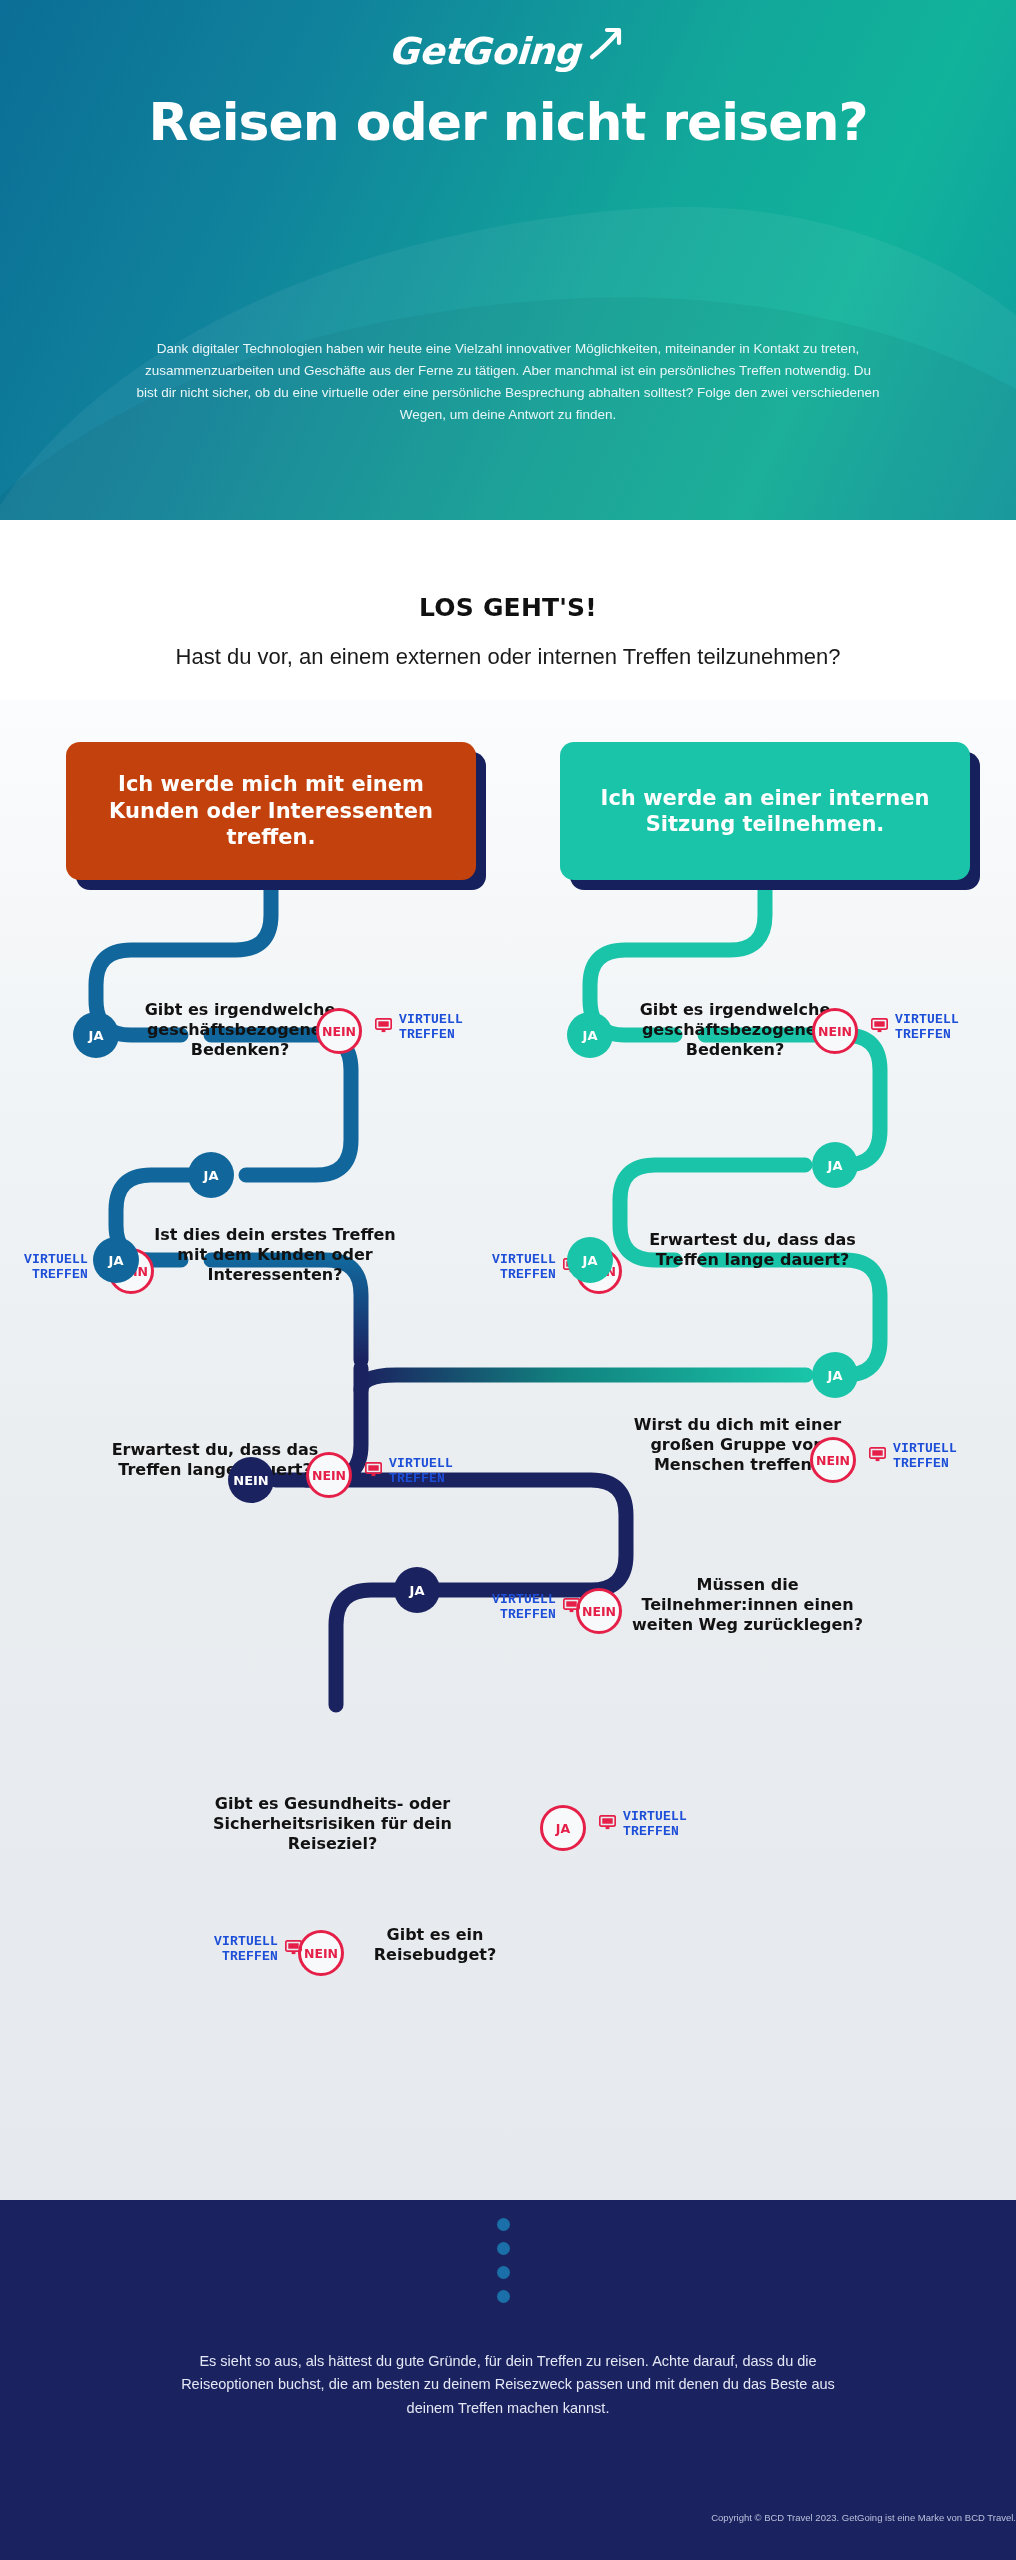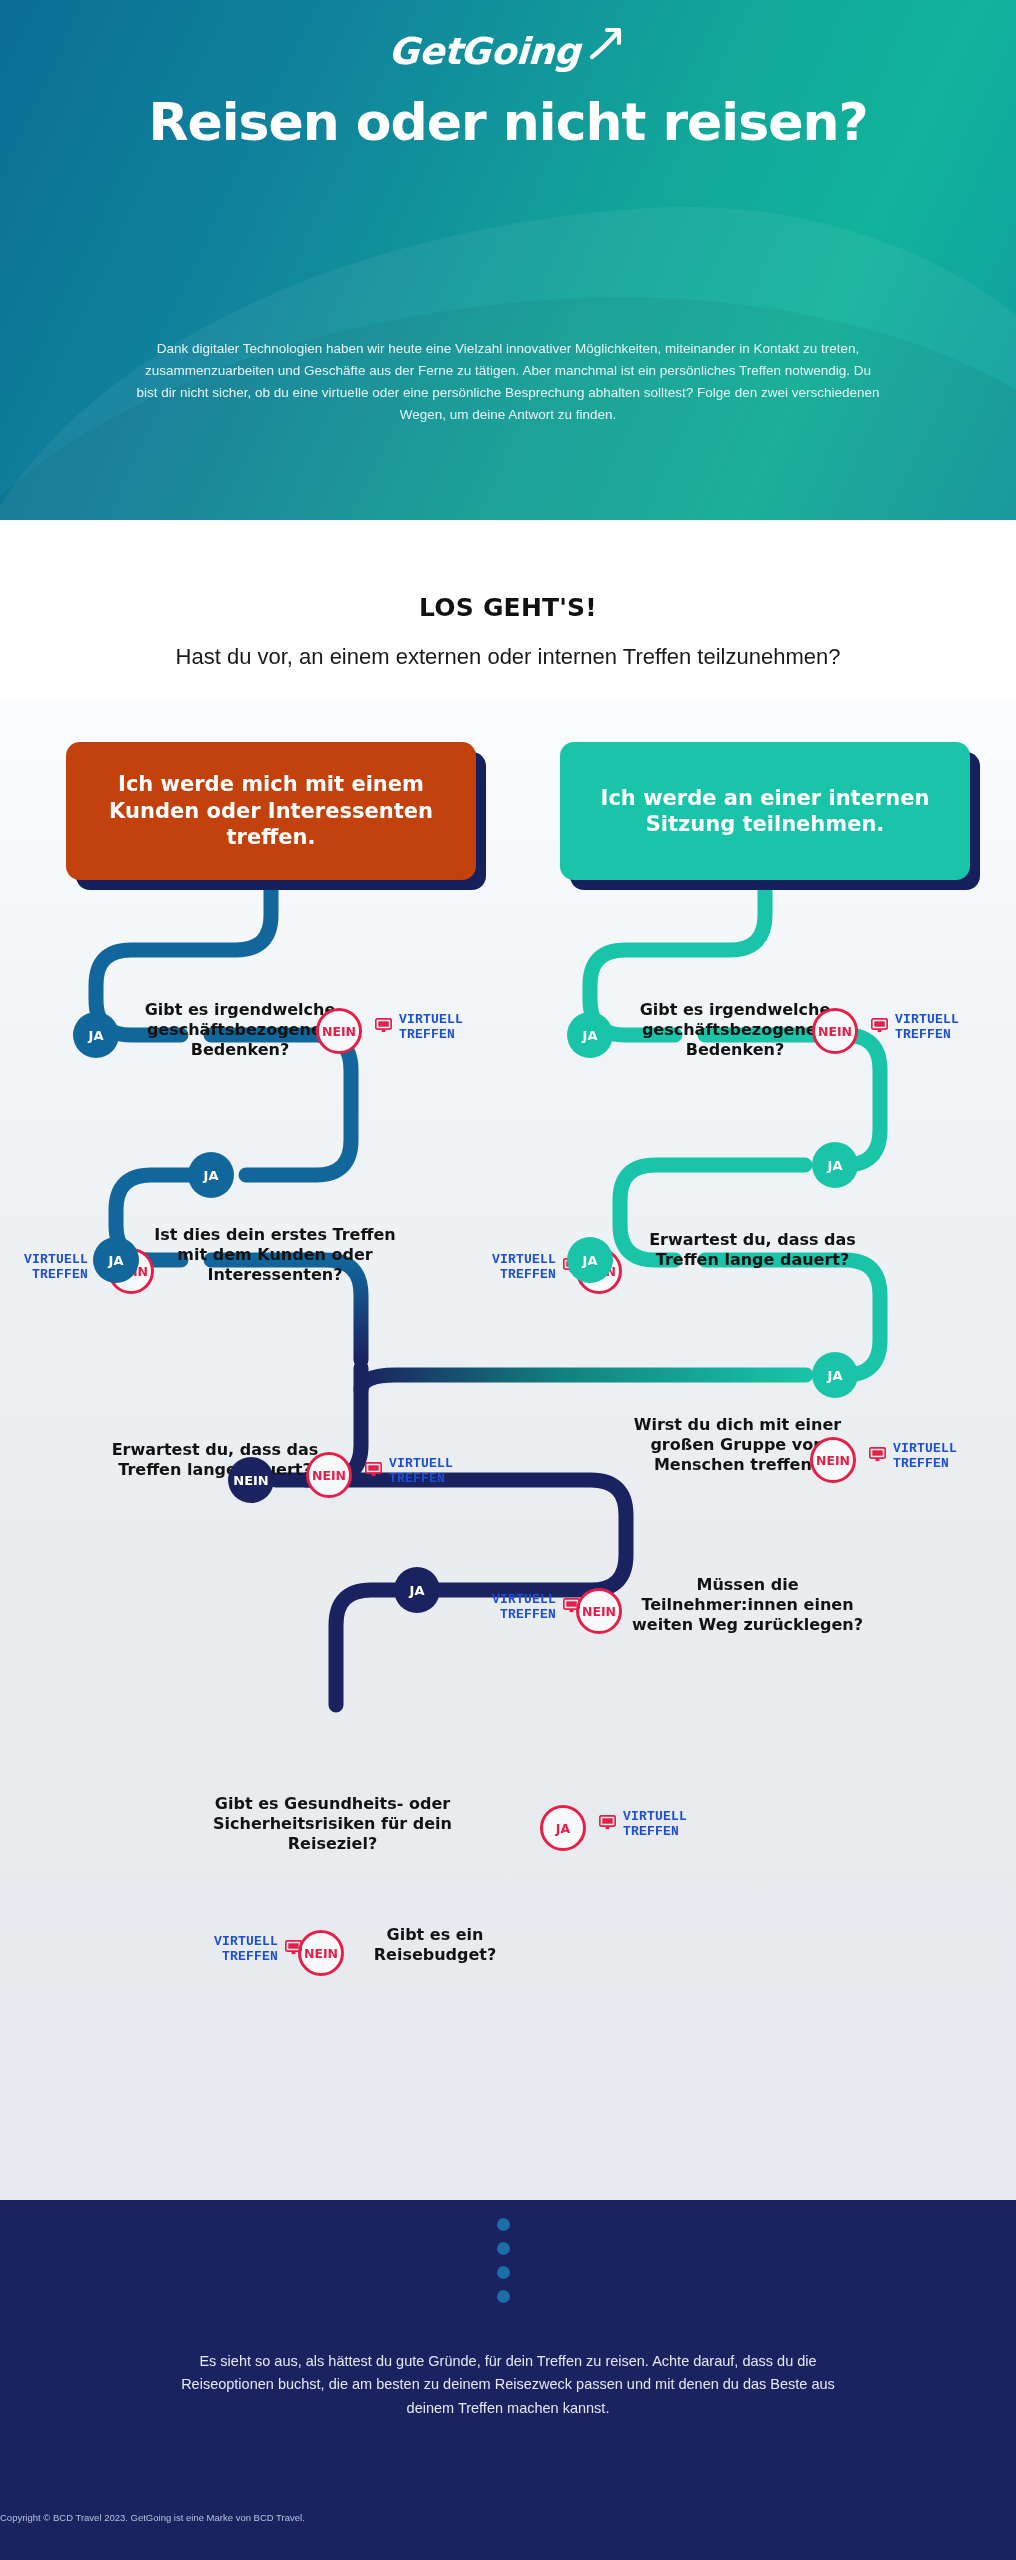--- a/index.html
+++ b/index.html
@@ -244,21 +244,21 @@
     left: 0; right: 0; top: 2450px;
     text-align: center;
     color: #ffffff;
     font-size: 16px;
     font-weight: 800;
     font-family: "DejaVu Sans", sans-serif;
   }
   .footer-copy {
     position: absolute;
     left: 0; right: 0; top: 2512px;
-    text-align: left;
+    text-align: right;
     color: #b9c0da;
     font-size: 9.5px;
   }
 </style>
 </head>
 <body>
 
 <div class="page">
 
   <div class="hero">

